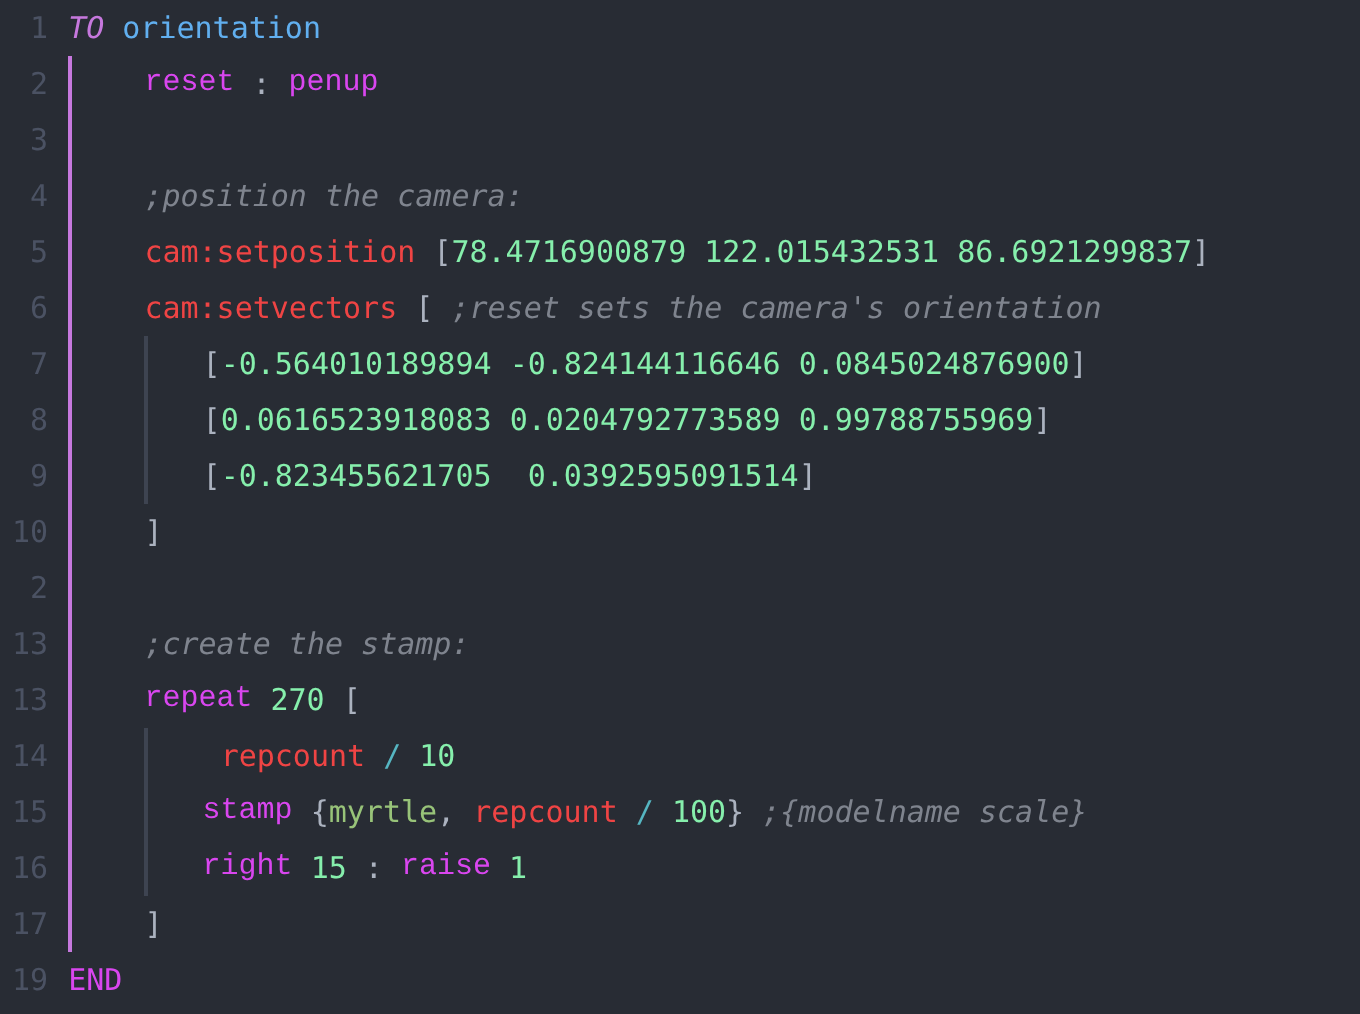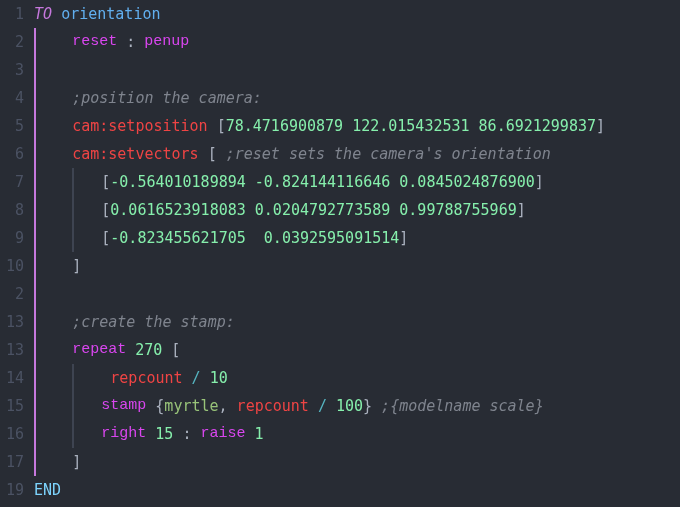--- a/index.html
+++ b/index.html
@@ -50,21 +50,21 @@
   }
   .tok-keyword { color: #c678dd; font-style: italic; }
   .tok-ident   { color: #61afef; }
   .tok-var     { color: #ef4444; }
   .tok-num     { color: #86efac; text-align: right; }
   .tok-comment { color: #7f848e; font-style: italic; }
   .tok-punct   { color: #abb2bf; }
   .tok-op      { color: #56b6c2; }
   .tok-brace   { color: #abb2bf; }
   .tok-green   { color: #98c379; }
-  .tok-end     { color: #7dd3fc; }
+  .tok-end     { color: #d946ef; }
   .tok-white   { color: #d946ef; font-family: Liberation Mono, monospace; }
 </style>
 </head>
 <body>
 
 <div class="editor">
   <div class="gutter">
     <div>1</div>
     <div>2</div>
     <div>3</div>

